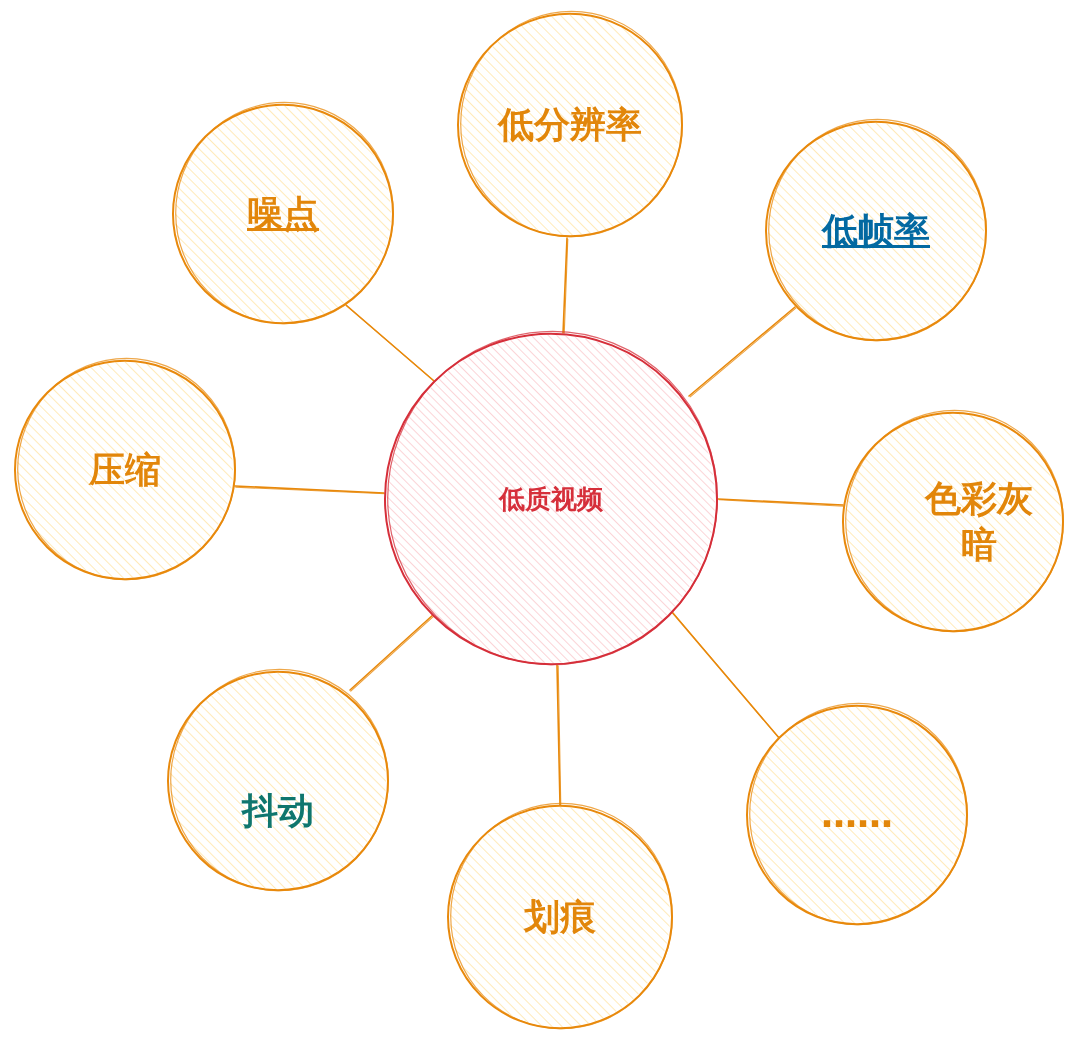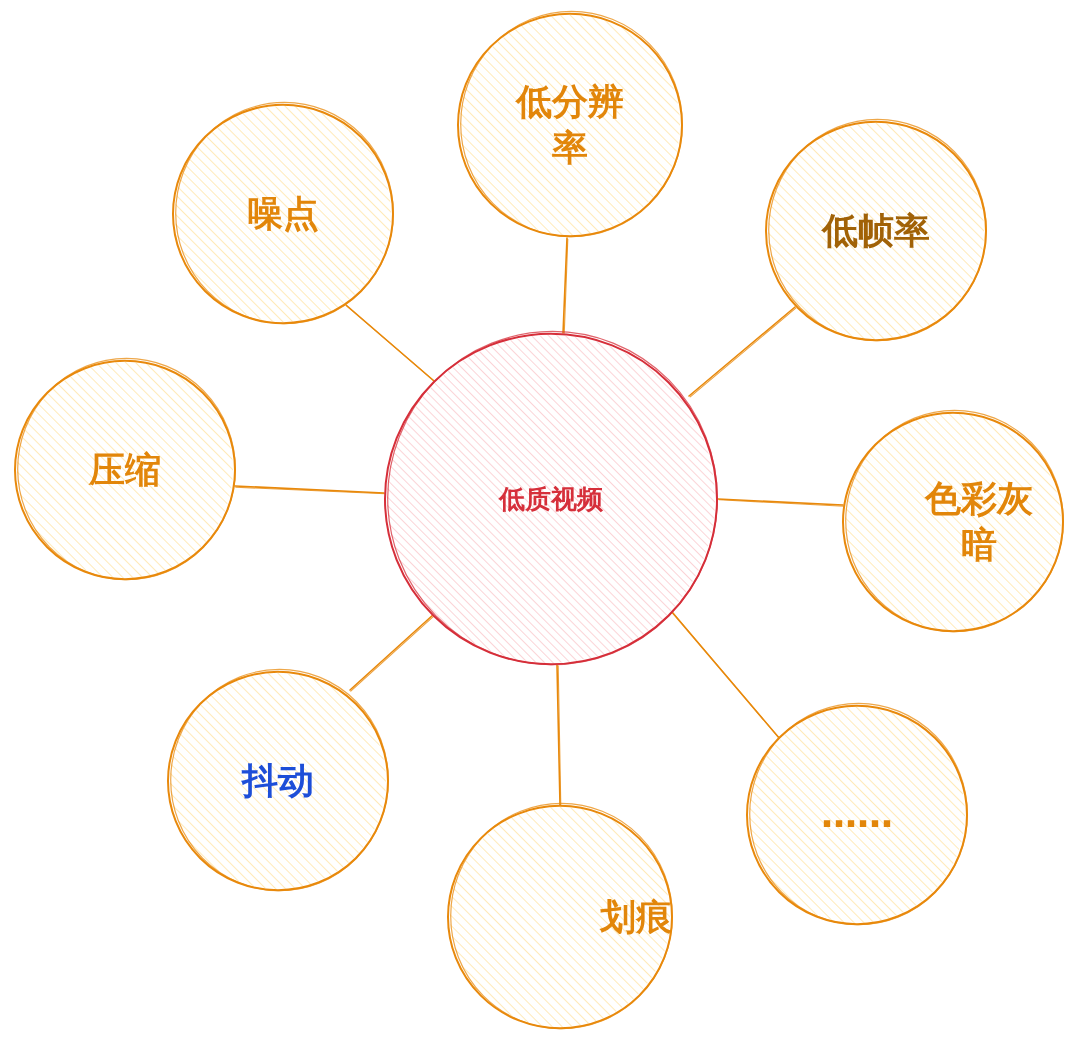--- a/index.html
+++ b/index.html
@@ -110,41 +110,41 @@
       <g>
         <circle cx="551" cy="499" r="166" fill="#ffffff"></circle>
         <circle cx="551" cy="499" r="164" fill="url(#hatch-pink)"></circle>
         <ellipse cx="551" cy="499" rx="166" ry="165.2" fill="none" stroke="#d62f3a" stroke-width="2"></ellipse>
         <ellipse cx="552.5" cy="498" rx="164.8" ry="166.6" fill="none" stroke="#d62f3a" stroke-width="1.2" opacity="0.75"></ellipse>
       </g>
     </g>
 </svg>
 
 <div id="labels">
-    <div class="label" style="left: 458px; top: 13px; width: 224px; height: 224px; color: rgb(226, 134, 10); flex-direction: column;">
+    <div class="label" style="left: 458px; top: 13px; width: 224px; height: 224px; color: rgb(226, 134, 10); flex-direction: row;">
       <span>低分辨</span>
       <span>率</span>
     </div>
-    <div class="label" style="left: 173px; top: 104px; width: 220px; height: 220px; color: rgb(226, 134, 10); flex-direction: column;">
+    <div class="label" style="left: 173px; top: 104px; width: 220px; height: 220px; color: rgb(226, 134, 10); flex-direction: column; text-decoration: underline;">
       <span>噪点</span>
     </div>
-    <div class="label" style="left: 766px; top: 121px; width: 220px; height: 220px; color: #a16207; flex-direction: column;">
+    <div class="label" style="left: 766px; top: 121px; width: 220px; height: 220px; color: #0369a1; flex-direction: column; text-decoration: underline;">
       <span>低帧率</span>
     </div>
     <div class="label" style="left: 15px; top: 360px; width: 220px; height: 220px; color: rgb(226, 134, 10); flex-direction: column; text-align: right;">
       <span>压缩</span>
     </div>
     <div class="label" style="left: 869px; top: 412px; width: 220px; height: 220px; color: rgb(226, 134, 10); flex-direction: column;">
       <span>色彩灰</span>
       <span>暗</span>
     </div>
-    <div class="label" style="left: 168px; top: 671px; width: 220px; height: 220px; color: #1d4ed8; flex-direction: column;">
+    <div class="label" style="left: 168px; top: 701px; width: 220px; height: 220px; color: #0f766e; flex-direction: column;">
       <span>抖动</span>
     </div>
-    <div class="label" style="left: 448px; top: 805px; width: 224px; height: 224px; color: rgb(226, 134, 10); flex-direction: column; align-items: flex-end;">
+    <div class="label" style="left: 448px; top: 805px; width: 224px; height: 224px; color: rgb(226, 134, 10); flex-direction: column;">
       <span>划痕</span>
     </div>
     <div class="label" style="left: 747px; top: 705px; width: 220px; height: 220px; color: rgb(226, 134, 10); flex-direction: column;">
       <span>……</span>
     </div>
   </div>
 
 <div class="label" id="center-label" style="left: 385px; top: 333px; width: 332px; height: 332px; color: rgb(214, 47, 58); font-size: 26px;">
   <span>低质视频</span>
 </div>

